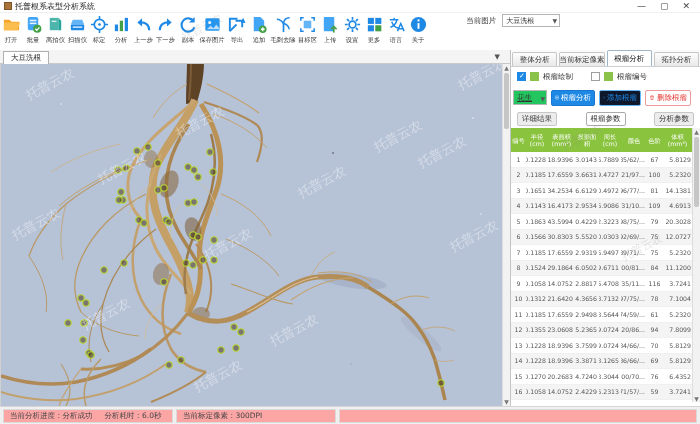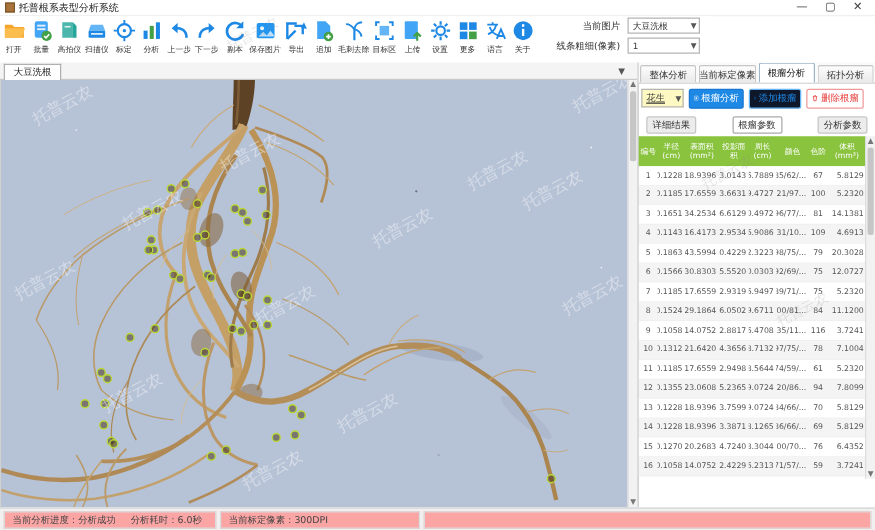--- a/index.html
+++ b/index.html
@@ -41,21 +41,21 @@
   .side-tabs { height:17px; display:flex; align-items:flex-end; border-bottom:1px solid #cfcfcf; background:#fafafa; }
   .stab { flex:1; height:14px; margin:0 1px; background:linear-gradient(#fdfdfd,#e9e9e9); border:1px solid #c6c6c6; border-bottom:none; border-radius:2px 2px 0 0; font-size:7.5px; color:#333; display:flex; align-items:center; justify-content:center; white-space:nowrap; overflow:hidden; }
   .stab.active { background:#fff; height:16px; border-color:#9fb6c9; color:#111; }
   .check-row { height:19px; display:flex; align-items:center; padding-left:6px; gap:4px; }
   .cbx { width:9px; height:9px; border:1px solid #9e9e9e; background:#fff; position:relative; }
   .cbx.on { background:#1e88e5; border-color:#1e88e5; }
   .cbx.on:after { content:"✓"; color:#fff; font-size:7px; position:absolute; left:1px; top:-1px; }
   .legend-sq { width:9px; height:9px; background:#8bc34a; }
   .chk-lbl { font-size:7.5px; color:#333; margin-right:14px; }
   .ctl-row { height:23px; display:flex; align-items:center; padding:0 3px 0 2px; gap:4px; }
-  .species { width:34px; height:15px; border:1px solid #b5b5b5; background:#fef9c3; font-size:7.5px; display:flex; align-items:center; padding-left:3px; position:relative;text-decoration:underline; }
+  .species { width:34px; height:15px; border:1px solid #b5b5b5; background:#22c55e; font-size:7.5px; display:flex; align-items:center; padding-left:3px; position:relative;text-decoration:underline; }
   .species .arr { position:absolute; right:1px; top:4px; font-size:6px; color:#555; }
   .btn { height:16px; display:flex; align-items:center; justify-content:center; gap:2px; font-size:7.5px; border-radius:2px; cursor:default; white-space:nowrap; padding:0 3px; }
   .btn-primary { background:#1e88e5; color:#fff; border:1px solid #1976d2; width:44px; }
   .btn-add { background:#0f172a; color:#1e88e5; border:1px solid #64b5f6; width:42px; }
   .btn-del { background:#fff; color:#e53935; border:1px solid #ef9a9a; width:46px; }
   .subtab-row { height:19px; display:flex; align-items:center; justify-content:space-between; padding:0 6px; }
   .subtab { width:40px; height:14px; font-size:7.5px; display:flex; align-items:center; justify-content:center; background:#ececec; border:1px solid #c6c6c6; color:#333; border-radius:2px; }
   .subtab.active { background:#fff; border-color:#aaa; }
   
   .ntable { position:relative; height:278px; }
@@ -242,27 +242,20 @@
         <rect x="9" y="4.6" width="2" height="2.2" fill="#fff"></rect>
       </svg>
     <span class="lbl">关于</span>
   </div>
 
   <div class="tb-right">
     <div class="tb-row">
       <span class="rlbl">当前图片</span>
       <span class="mini-select">
         <span>大豆洗根</span>
-        <span class="arr">▼</span>
-      </span>
-    </div>
-    <div class="tb-row">
-      <span class="rlbl">线条粗细(像素)</span>
-      <span class="mini-select">
-        <span>1</span>
         <span class="arr">▼</span>
       </span>
     </div>
   </div>
 </div>
 
 <div class="tabstrip">
   <div class="img-tab">大豆洗根</div>
   <span class="strip-dd">▼</span>
 </div>
@@ -413,20 +406,28 @@
 </div>
 
 <div class="side">
   <div class="side-tabs">
     <div class="stab">整体分析</div>
     <div class="stab">当前标定像素</div>
     <div class="stab active">根瘤分析</div>
     <div class="stab">拓扑分析</div>
   </div>
 
+  <div class="check-row">
+    <span class="cbx on"></span>
+    <span class="legend-sq"></span>
+    <span class="chk-lbl">根瘤绘制</span>
+    <span class="cbx"></span>
+    <span class="legend-sq"></span>
+    <span class="chk-lbl">根瘤编号</span>
+  </div>
 
   <div class="ctl-row">
     <span class="species">
       <span>花生</span>
       <span class="arr">▼</span>
     </span>
     <div class="btn btn-primary">
       <svg width="9" height="9" viewBox="0 0 10 10">
           <rect x="1" y="1" width="8" height="8" rx="1" fill="none" stroke="#fff"></rect>
           <circle cx="5" cy="5" r="1.6" fill="#fff"></circle>

